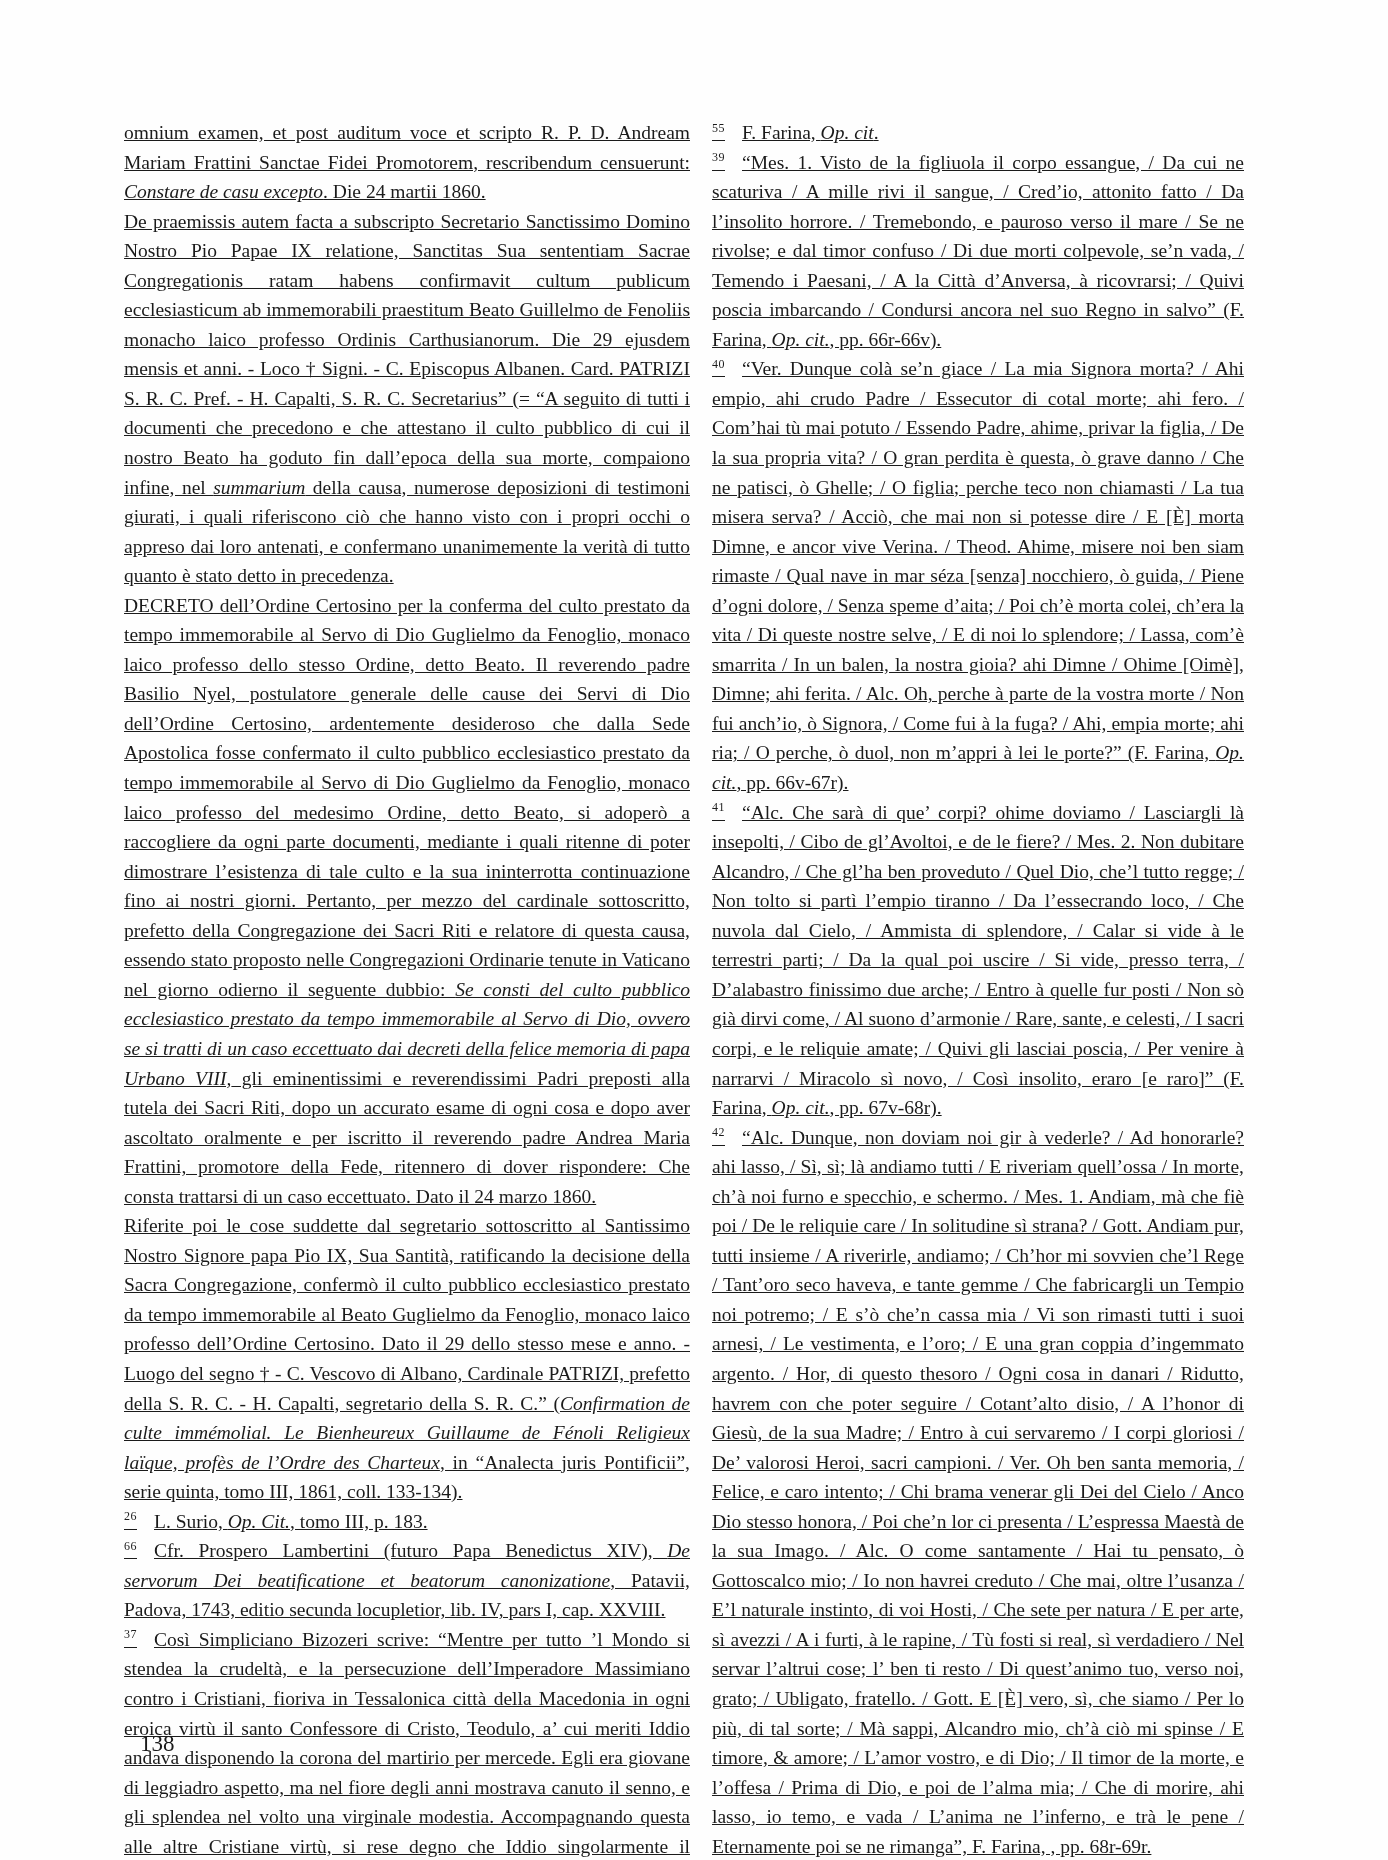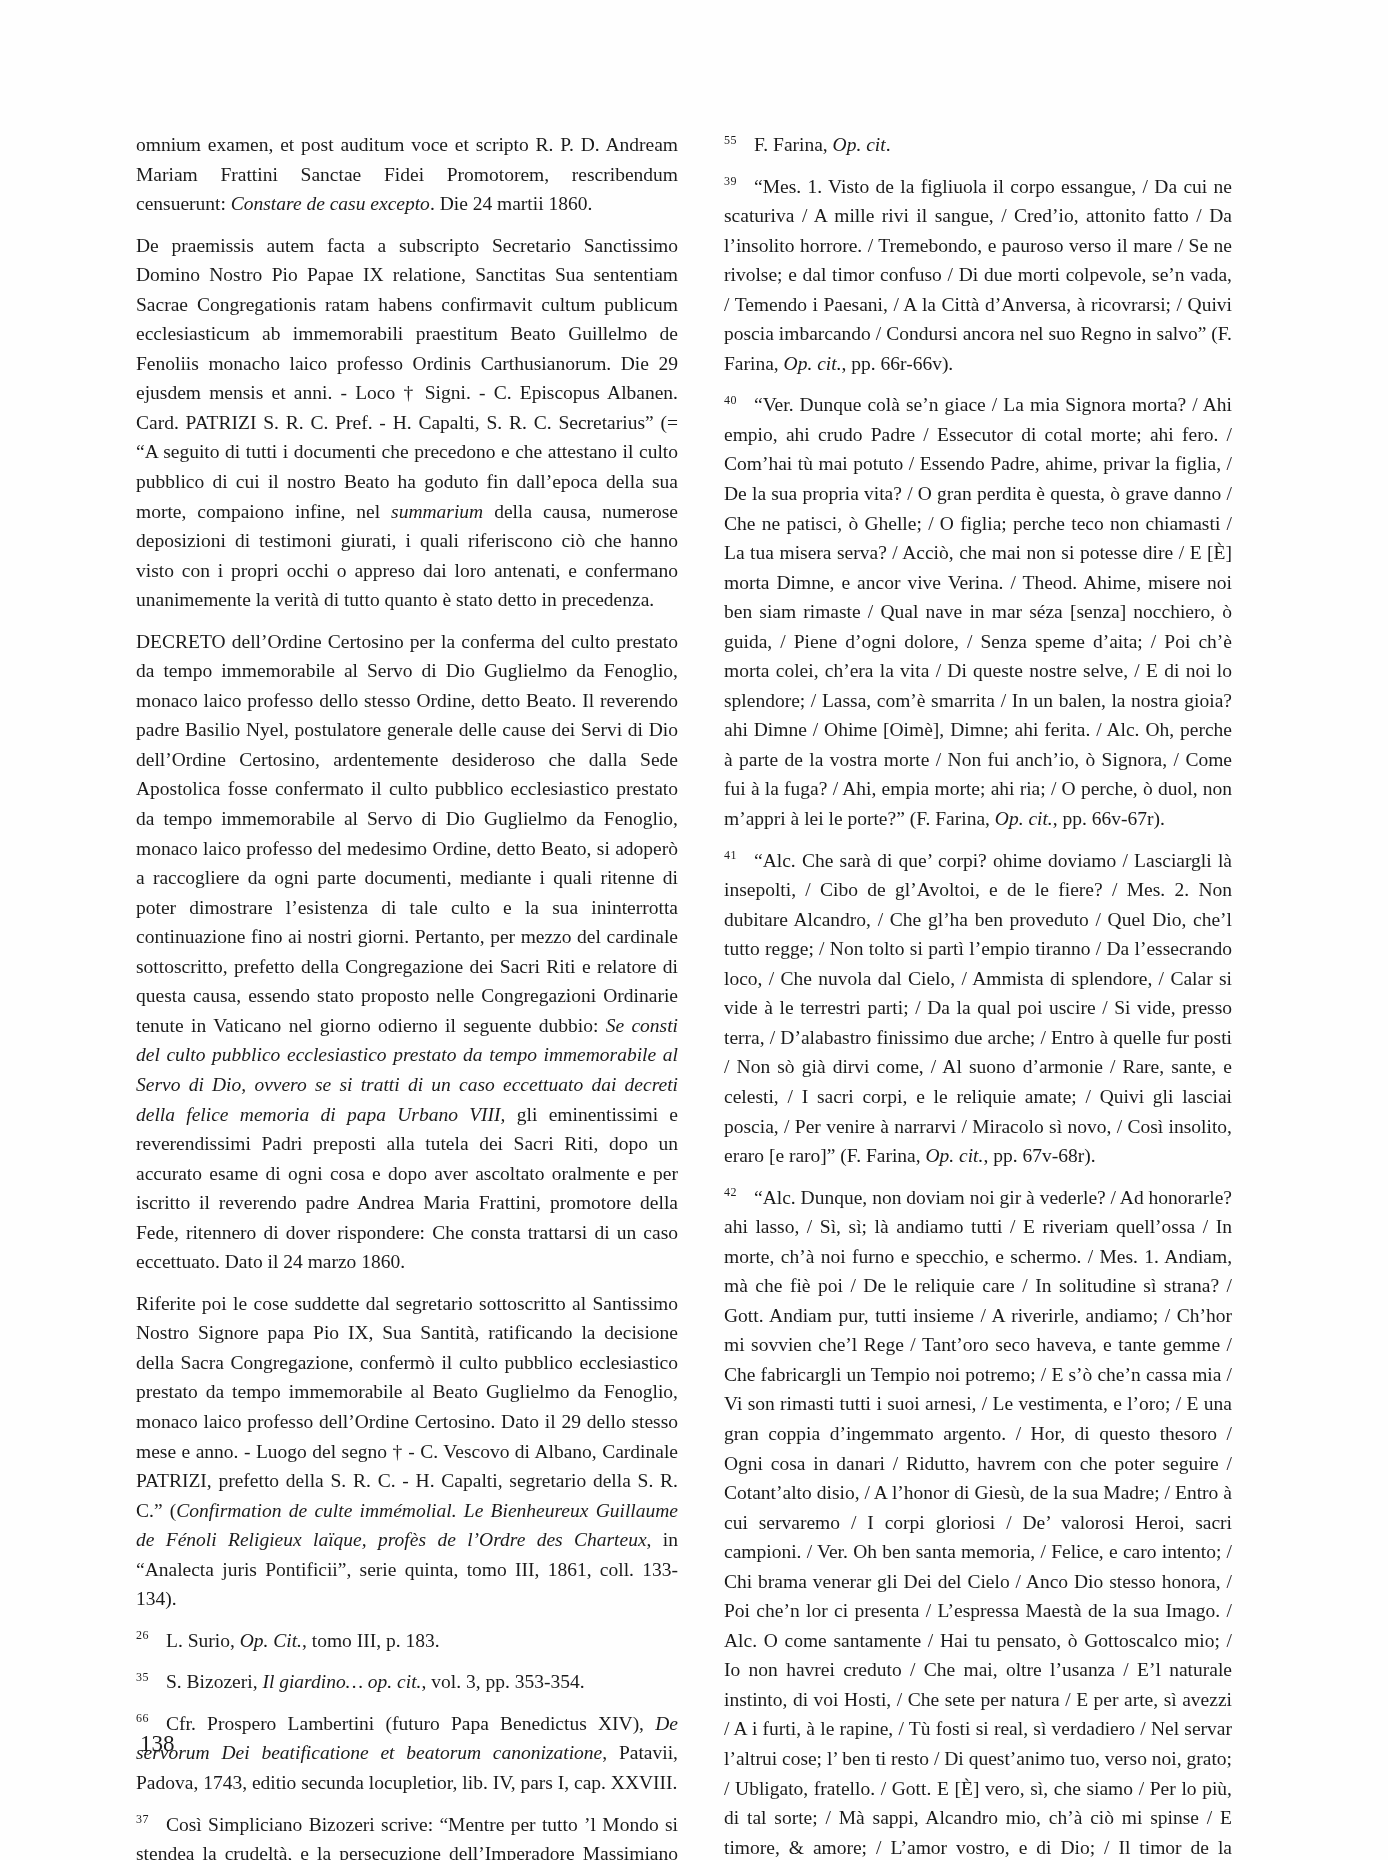--- a/index.html
+++ b/index.html
@@ -18,26 +18,27 @@
   .columns {
     position: absolute;
     left: 124px; top: 118px;
     display: flex;
     gap: 22px;
   }
   .col { display: block; }
   .col-left  { width: 566px; }
   .col-right { width: 532px; }
   p.para {
-    margin: 12px;
+    margin: 0;
     text-align: justify;
     font-size: 19.5px;
     line-height: 29.55px;
     hyphens: none;
     overflow-wrap: anywhere;
+    text-decoration: underline;
   }
   p.para i { font-style: italic; }
   sup.fn-num {
     font-size: 12px;
     line-height: 0;
     vertical-align: super;
     margin-right: 17px;
     letter-spacing: 0.5px;
   }
   .pagenum {
@@ -52,21 +53,20 @@
 <body>
 
 <div class="page" style="background: rgb(254, 254, 254); color: rgb(27, 27, 27);">
   <div class="columns">
     <div class="col col-left" id="col-left">
         <p class="para">omnium examen, et post auditum voce et scripto R. P. D. Andream Mariam Frattini Sanctae Fidei Promotorem, rescribendum censuerunt: <i>Constare de casu excepto</i>. Die 24 martii 1860.</p>
         <p class="para">De praemissis autem facta a subscripto Secretario Sanctissimo Domino Nostro Pio Papae IX relatione, Sanctitas Sua sententiam Sacrae Congregationis ratam habens confirmavit cultum publicum ecclesiasticum ab immemorabili praestitum Beato Guillelmo de Fenoliis monacho laico professo Ordinis Carthusianorum. Die 29 ejusdem mensis et anni. - Loco † Signi. - C. Episcopus Albanen. Card. PATRIZI S. R. C. Pref. - H. Capalti, S. R. C. Secretarius” (= “A seguito di tutti i documenti che precedono e che attestano il culto pubblico di cui il nostro Beato ha goduto fin dall’epoca della sua morte, compaiono infine, nel <i>summarium</i> della causa, numerose deposizioni di testimoni giurati, i quali riferiscono ciò che hanno visto con i propri occhi o appreso dai loro antenati, e confermano unanimemente la verità di tutto quanto è stato detto in precedenza.</p>
         <p class="para">DECRETO dell’Ordine Certosino per la conferma del culto prestato da tempo immemorabile al Servo di Dio Guglielmo da Fenoglio, monaco laico professo dello stesso Ordine, detto Beato. Il reverendo padre Basilio Nyel, postulatore generale delle cause dei Servi di Dio dell’Ordine Certosino, ardentemente desideroso che dalla Sede Apostolica fosse confermato il culto pubblico ecclesiastico prestato da tempo immemorabile al Servo di Dio Guglielmo da Fenoglio, monaco laico professo del medesimo Ordine, detto Beato, si adoperò a raccogliere da ogni parte documenti, mediante i quali ritenne di poter dimostrare l’esistenza di tale culto e la sua ininterrotta continuazione fino ai nostri giorni. Pertanto, per mezzo del cardinale sottoscritto, prefetto della Congregazione dei Sacri Riti e relatore di questa causa, essendo stato proposto nelle Congregazioni Ordinarie tenute in Vaticano nel giorno odierno il seguente dubbio: <i>Se consti del culto pubblico ecclesiastico prestato da tempo immemorabile al Servo di Dio, ovvero se si tratti di un caso eccettuato dai decreti della felice memoria di papa Urbano VIII,</i> gli eminentissimi e reverendissimi Padri preposti alla tutela dei Sacri Riti, dopo un accurato esame di ogni cosa e dopo aver ascoltato oralmente e per iscritto il reverendo padre Andrea Maria Frattini, promotore della Fede, ritennero di dover rispondere: Che consta trattarsi di un caso eccettuato. Dato il 24 marzo 1860.</p>
         <p class="para">Riferite poi le cose suddette dal segretario sottoscritto al Santissimo Nostro Signore papa Pio IX, Sua Santità, ratificando la decisione della Sacra Congregazione, confermò il culto pubblico ecclesiastico prestato da tempo immemorabile al Beato Guglielmo da Fenoglio, monaco laico professo dell’Ordine Certosino. Dato il 29 dello stesso mese e anno. - Luogo del segno † - C. Vescovo di Albano, Cardinale PATRIZI, prefetto della S. R. C. - H. Capalti, segretario della S. R. C.” (<i>Confirmation de culte immémolial. Le Bienheureux Guillaume de Fénoli Religieux laïque, profès de l’Ordre des Charteux</i>, in “Analecta juris Pontificii”, serie quinta, tomo III, 1861, coll. 133-134).</p>
         <p class="para"><sup class="fn-num">26</sup>L. Surio, <i>Op. Cit.</i>, tomo III, p. 183.</p>
-        <p class="para"><sup class="fn-num">35</sup>S. Bizozeri, <i>Il giardino… op. cit.</i>, vol. 3, pp. 353-354.</p>
         <p class="para"><sup class="fn-num">66</sup>Cfr. Prospero Lambertini (futuro Papa Benedictus XIV), <i>De servorum Dei beatificatione et beatorum canonizatione</i>, Patavii, Padova, 1743, editio secunda locupletior, lib. IV, pars I, cap. XXVIII.</p>
         <p class="para"><sup class="fn-num">37</sup>Così Simpliciano Bizozeri scrive: “Mentre per tutto ’l Mondo si stendea la crudeltà, e la persecuzione dell’Imperadore Massimiano contro i Cristiani, fioriva in Tessalonica città della Macedonia in ogni eroica virtù il santo Confessore di Cristo, Teodulo, a’ cui meriti Iddio andava disponendo la corona del martirio per mercede. Egli era giovane di leggiadro aspetto, ma nel fiore degli anni mostrava canuto il senno, e gli splendea nel volto una virginale modestia. Accompagnando questa alle altre Cristiane virtù, si rese degno che Iddio singolarmente il privilegiase, per maggiormente disporlo, e incoraggirlo [incoraggiarlo] al martirio. Dormendo egli una notte, gli parve di vedere Cristo, il quale con allegro sembiante miratolo, il regalò di un anello di sconosciuta materia. Destatosi, si trovò veramente nelle mani l’anello, nel cui mezzo vedeansi scolpiti alcuni segni e caratteri, onde il santo giovane chiaramente comprese, avergli Iddio fatto quel presente, per pegno dell’amore che gli portava. Per segno poi che l’anello fosse un dono di Dio, quando sapea Teodulo trovarsi nella città alcuni infermi, tuttoche [tuttoché] incurabili, e di cui dissero i medici per disperata la salute, in solamente toccarli con quell’anello, con evidente miracolo, ricuperavano nel medesimo istante la sanità. E se Iddio con Teodulo si dimostrò tanto liberale delle sue grazie, non gli si mostrò ingrato il santo giovane, mentre per confessare la sua</p>
       </div>
     <div class="col col-right" id="col-right">
         <p class="para"><sup class="fn-num">55</sup>F. Farina, <i>Op. cit</i>.</p>
         <p class="para"><sup class="fn-num">39</sup>“Mes. 1. Visto de la figliuola il corpo essangue, / Da cui ne scaturiva / A mille rivi il sangue, / Cred’io, attonito fatto / Da l’insolito horrore. / Tremebondo, e pauroso verso il mare / Se ne rivolse; e dal timor confuso / Di due morti colpevole, se’n vada, / Temendo i Paesani, / A la Città d’Anversa, à ricovrarsi; / Quivi poscia imbarcando / Condursi ancora nel suo Regno in salvo” (F. Farina, <i>Op. cit.</i>, pp. 66r-66v).</p>
         <p class="para"><sup class="fn-num">40</sup>“Ver. Dunque colà se’n giace / La mia Signora morta? / Ahi empio, ahi crudo Padre / Essecutor di cotal morte; ahi fero. / Com’hai tù mai potuto / Essendo Padre, ahime, privar la figlia, / De la sua propria vita? / O gran perdita è questa, ò grave danno / Che ne patisci, ò Ghelle; / O figlia; perche teco non chiamasti / La tua misera serva? / Acciò, che mai non si potesse dire / E [È] morta Dimne, e ancor vive Verina. / Theod. Ahime, misere noi ben siam rimaste / Qual nave in mar séza [senza] nocchiero, ò guida, / Piene d’ogni dolore, / Senza speme d’aita; / Poi ch’è morta colei, ch’era la vita / Di queste nostre selve, / E di noi lo splendore; / Lassa, com’è smarrita / In un balen, la nostra gioia? ahi Dimne / Ohime [Oimè], Dimne; ahi ferita. / Alc. Oh, perche à parte de la vostra morte / Non fui anch’io, ò Signora, / Come fui à la fuga? / Ahi, empia morte; ahi ria; / O perche, ò duol, non m’appri à lei le porte?” (F. Farina, <i>Op. cit.</i>, pp. 66v-67r).</p>
         <p class="para"><sup class="fn-num">41</sup>“Alc. Che sarà di que’ corpi? ohime doviamo / Lasciargli là insepolti, / Cibo de gl’Avoltoi, e de le fiere? / Mes. 2. Non dubitare Alcandro, / Che gl’ha ben proveduto / Quel Dio, che’l tutto regge; / Non tolto si partì l’empio tiranno / Da l’essecrando loco, / Che nuvola dal Cielo, / Ammista di splendore, / Calar si vide à le terrestri parti; / Da la qual poi uscire / Si vide, presso terra, / D’alabastro finissimo due arche; / Entro à quelle fur posti / Non sò già dirvi come, / Al suono d’armonie / Rare, sante, e celesti, / I sacri corpi, e le reliquie amate; / Quivi gli lasciai poscia, / Per venire à narrarvi / Miracolo sì novo, / Così insolito, eraro [e raro]” (F. Farina, <i>Op. cit.</i>, pp. 67v-68r).</p>
         <p class="para"><sup class="fn-num">42</sup>“Alc. Dunque, non doviam noi gir à vederle? / Ad honorarle? ahi lasso, / Sì, sì; là andiamo tutti / E riveriam quell’ossa / In morte, ch’à noi furno e specchio, e schermo. / Mes. 1. Andiam, mà che fiè poi / De le reliquie care / In solitudine sì strana? / Gott. Andiam pur, tutti insieme / A riverirle, andiamo; / Ch’hor mi sovvien che’l Rege / Tant’oro seco haveva, e tante gemme / Che fabricargli un Tempio noi potremo; / E s’ò che’n cassa mia / Vi son rimasti tutti i suoi arnesi, / Le vestimenta, e l’oro; / E una gran coppia d’ingemmato argento. / Hor, di questo thesoro / Ogni cosa in danari / Ridutto, havrem con che poter seguire / Cotant’alto disio, / A l’honor di Giesù, de la sua Madre; / Entro à cui servaremo / I corpi gloriosi / De’ valorosi Heroi, sacri campioni. / Ver. Oh ben santa memoria, / Felice, e caro intento; / Chi brama venerar gli Dei del Cielo / Anco Dio stesso honora, / Poi che’n lor ci presenta / L’espressa Maestà de la sua Imago. / Alc. O come santamente / Hai tu pensato, ò Gottoscalco mio; / Io non havrei creduto / Che mai, oltre l’usanza / E’l naturale instinto, di voi Hosti, / Che sete per natura / E per arte, sì avezzi / A i furti, à le rapine, / Tù fosti si real, sì verdadiero / Nel servar l’altrui cose; l’ ben ti resto / Di quest’animo tuo, verso noi, grato; / Ubligato, fratello. / Gott. E [È] vero, sì, che siamo / Per lo più, di tal sorte; / Mà sappi, Alcandro mio, ch’à ciò mi spinse / E timore, &amp; amore; / L’amor vostro, e di Dio; / Il timor de la morte, e l’offesa / Prima di Dio, e poi de l’alma mia; / Che di morire, ahi lasso, io temo, e vada / L’anima ne l’inferno, e trà le pene / Eternamente poi se ne rimanga”, F. Farina, , pp. 68r-69r.</p>
       </div>

